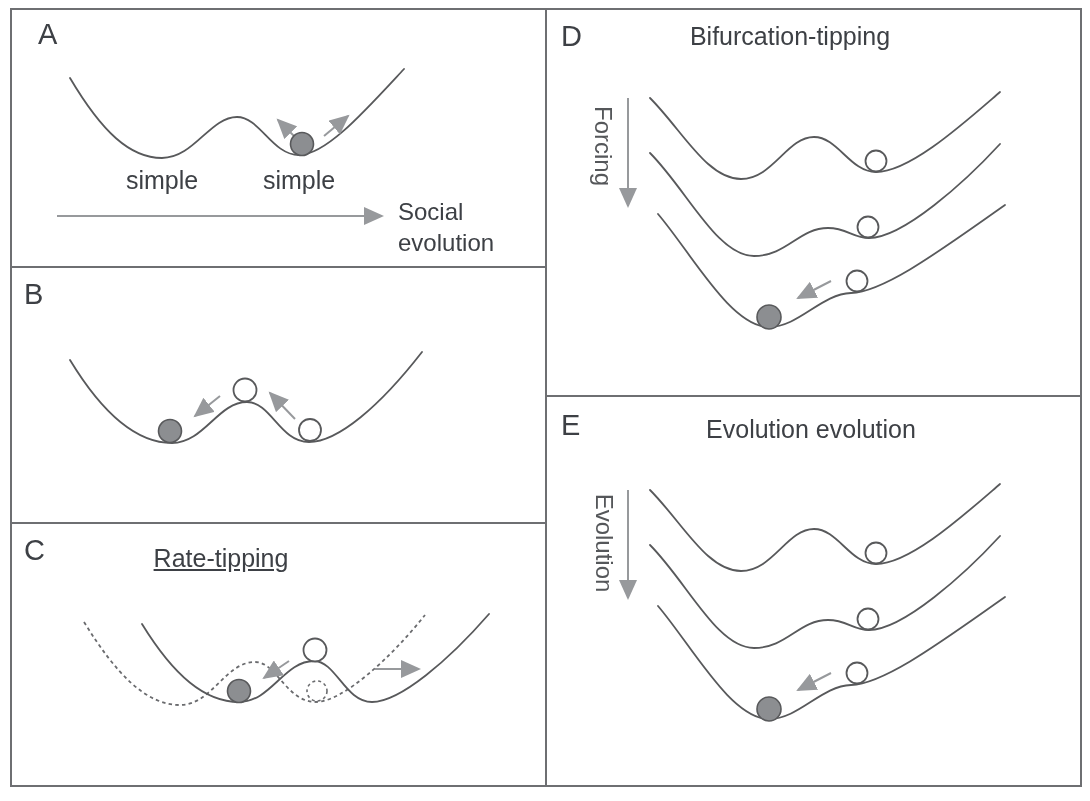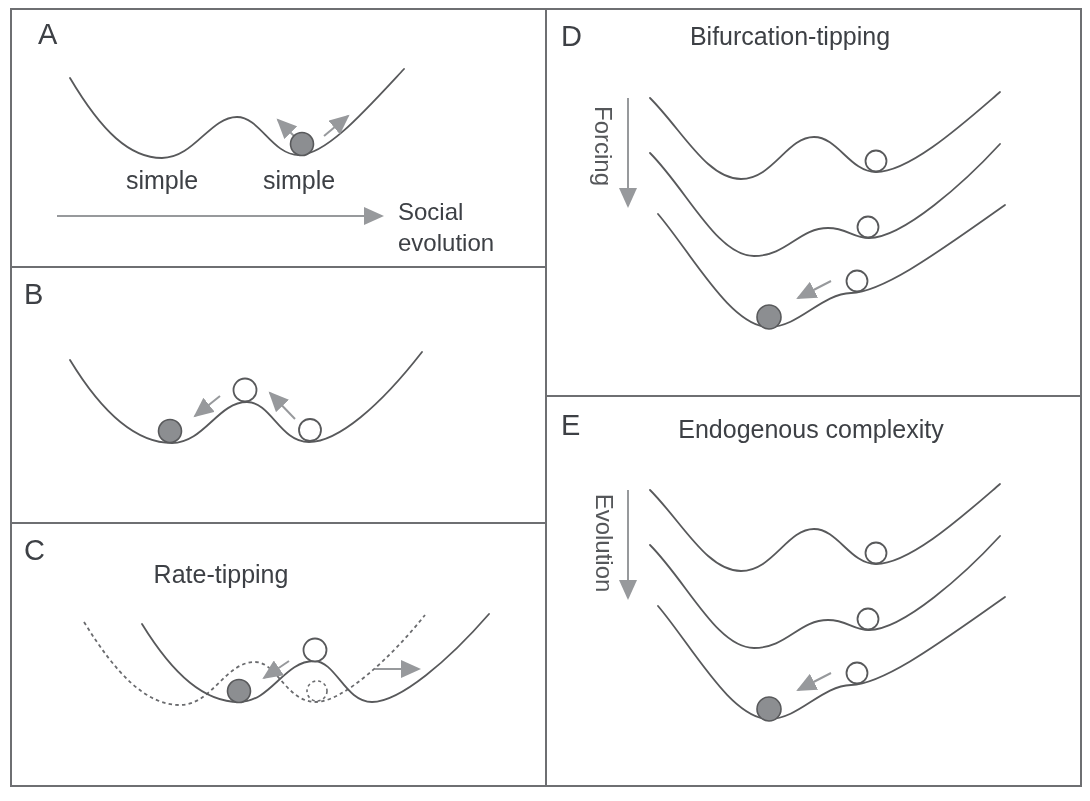--- a/index.html
+++ b/index.html
@@ -89,21 +89,21 @@
         </defs>
         <path class="curve-dashed" d="M 72,98 C 104,150 134,181 168,181 C 200,181 213,138 243,138 C 265,138 274,178 304,178 C 330,178 378,135 413,91"></path>
         <path class="curve" d="M 130,100 C 162,152 193,178 227,178 C 259,178 272,137 302,137 C 324,137 333,178 360,178 C 388,178 437,136 477,90"></path>
         <line class="arrow" x1="277" y1="137" x2="252" y2="154" marker-end="url(#mC)"></line>
         <line class="arrow" x1="363" y1="145" x2="407" y2="145" marker-end="url(#mC)"></line>
         <circle class="ball-ghost" cx="305" cy="167" r="10"></circle>
         <circle class="ball-filled" cx="227" cy="167" r="11.5"></circle>
         <circle class="ball-open" cx="303" cy="126" r="11.5"></circle>
       </svg>
       <div class="txt panel-letter" style="left:12px;top:10px;">C</div>
-      <div class="txt panel-title" style="left:209px;top:36px;">Rate-tipping</div>
+      <div class="txt panel-title" style="left:209px;top:20px;text-decoration:underline;">Rate-tipping</div>
     </div>
 
     <div class="panel" style="left:535px;top:0;width:533px;height:385px;">
       <svg width="533" height="385" viewBox="0 0 533 385">
         <defs>
           <marker id="mD" markerWidth="11" markerHeight="9" refX="9" refY="4.5" orient="auto">
             <path d="M0,0 L10,4.5 L0,9 z" fill="#97999c"></path>
           </marker>
         </defs>
         <line class="arrow" x1="81" y1="88" x2="81" y2="196" marker-end="url(#mD)"></line>
@@ -134,18 +134,18 @@
           <circle class="ball-open" cx="329" cy="151" r="10.5"></circle>
           <path class="curve" d="M 103,143 C 140,180 170,246 207,246 C 240,246 252,218 281,218 C 300,218 306,228 322,228 C 356,228 418,172 453,134"></path>
           <circle class="ball-open" cx="321" cy="217" r="10.5"></circle>
           <path class="curve" d="M 111,204 C 145,244 184,317 222,317 C 252,317 274,284 304,283 C 338,282 398,237 458,195"></path>
           <line class="arrow" x1="284" y1="271" x2="251" y2="288" marker-end="url(#mE)"></line>
           <circle class="ball-open" cx="310" cy="271" r="10.5"></circle>
           <circle class="ball-filled" cx="222" cy="307" r="12"></circle>
         </g>
       </svg>
       <div class="txt panel-letter" style="left:14px;top:12px;">E</div>
-      <div class="txt panel-title" style="left:264px;top:18px;">Endogenous complexity</div>
+      <div class="txt panel-title" style="left:264px;top:18px;">Evolution evolution</div>
       <div class="txt vaxis-label" style="left:57px;top:146px;">Evolution</div>
     </div>
 
   </div>
 </div>
 
 </body></html>

